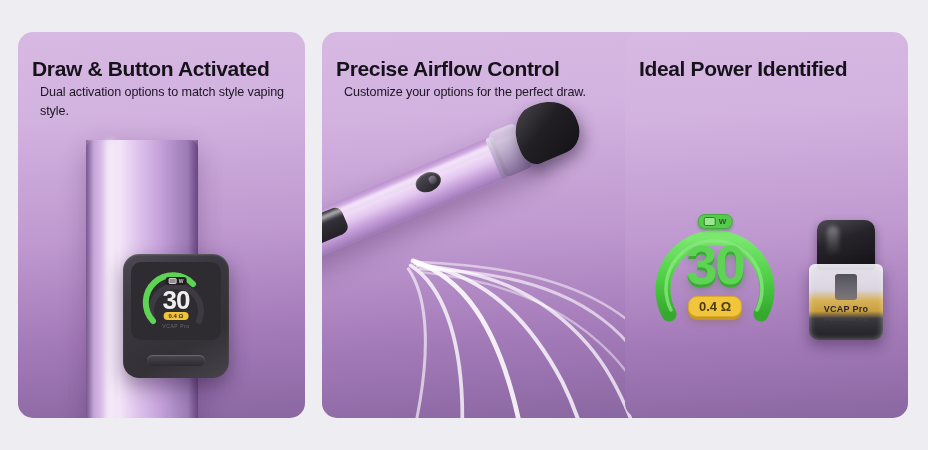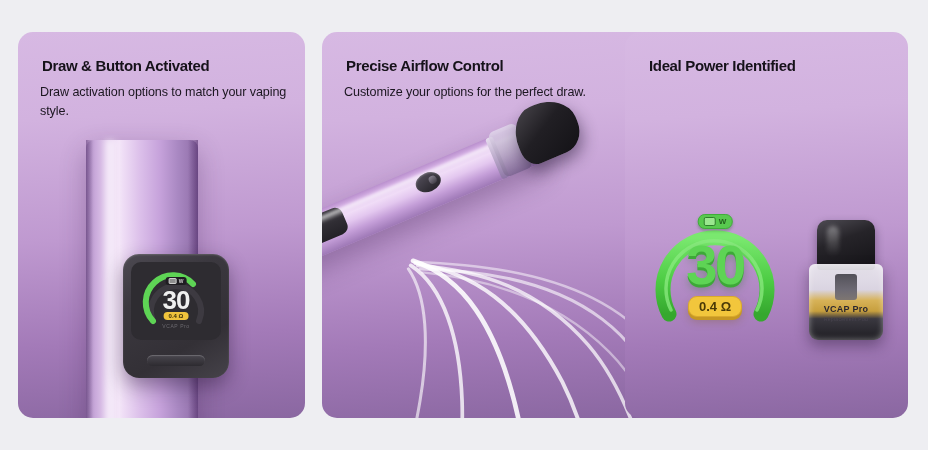--- a/index.html
+++ b/index.html
@@ -17,22 +17,22 @@
     top:32px; height:386px;
     border-radius:15px;
     overflow:hidden;
     background:linear-gradient(176deg,#d7b9e3 0%, #d2b2df 22%, #bf99d0 52%, #a37ab8 78%, #8a67a1 100%);
   }
   .card-1 { left:18px;  width:287px; }
   .card-2 { left:322px; width:335px; }
   .card-3 { left:625px; width:283px; }
 
   .card-title {
-    position:absolute; left:24px; top:25px;
-    font-size:15px; font-weight:bold; letter-spacing:-0.35px;
+    position:absolute; left:14px; top:25px;
+    font-size:21px; font-weight:bold; letter-spacing:-0.35px;
     color:#16121a; white-space:nowrap;
   }
   .card-desc {
     position:absolute; left:22px; top:51px; width:252px;
     font-size:12.6px; line-height:18.5px; color:#1b1620;
     letter-spacing:-0.1px;
   }
 
   
   .dev1-body {
@@ -236,21 +236,21 @@
           </div>
           <div class="g1-num">30</div>
           <div class="g1-ohm">0.4 Ω</div>
           <div class="g1-brand">VCAP Pro</div>
         </div>
       </div>
       <div class="dev1-btn"></div>
     </div>
 
     <div class="card-title">Draw &amp; Button Activated</div>
-    <div class="card-desc">Draw activation options to match your vaping style.</div>
+    <div class="card-desc">Dual activation options to match style vaping style.</div>
   </div>
 
   <div class="card card-2">
 
     <div class="dev2-wrap">
       <svg class="streams" viewBox="0 0 287 386">
         <g fill="none" stroke="#ffffff" stroke-linecap="round">
           <path d="M78 196 C120 210 150 250 168 330 C174 356 176 372 177 386" stroke-width="4" opacity=".88"></path>
           <path d="M80 198 C128 206 170 232 206 300 C220 328 228 356 233 386" stroke-width="3.4" opacity=".8"></path>
           <path d="M82 200 C136 204 186 220 228 268 C252 296 268 336 278 372" stroke-width="3" opacity=".72"></path>

